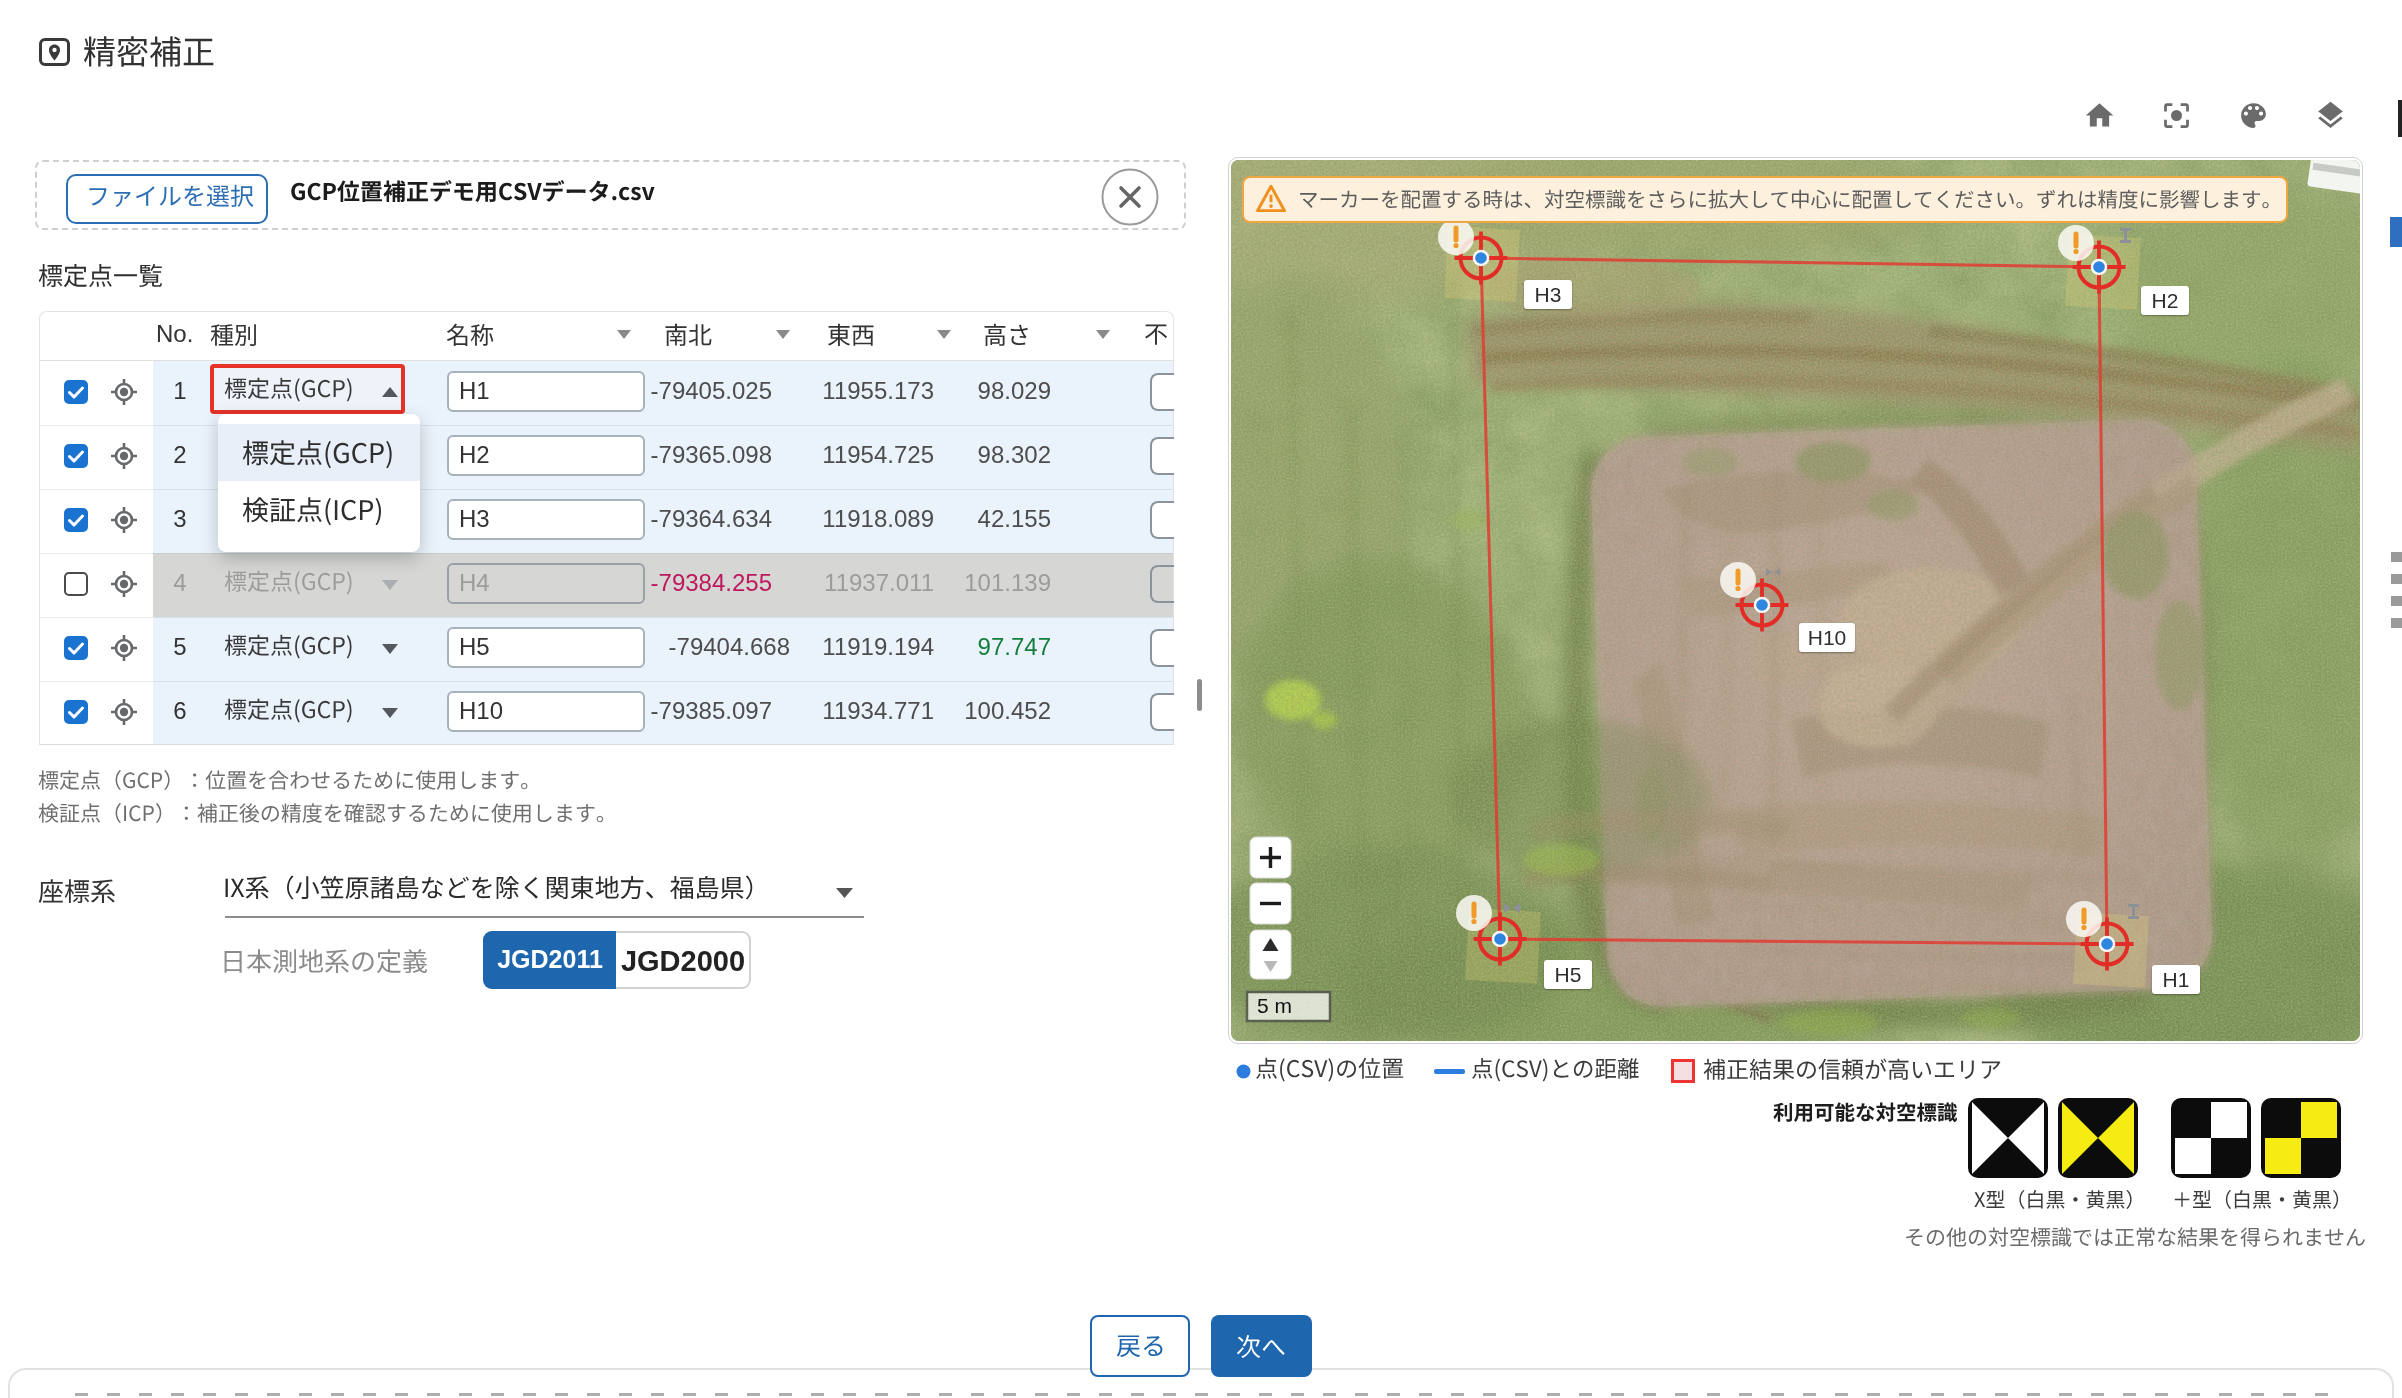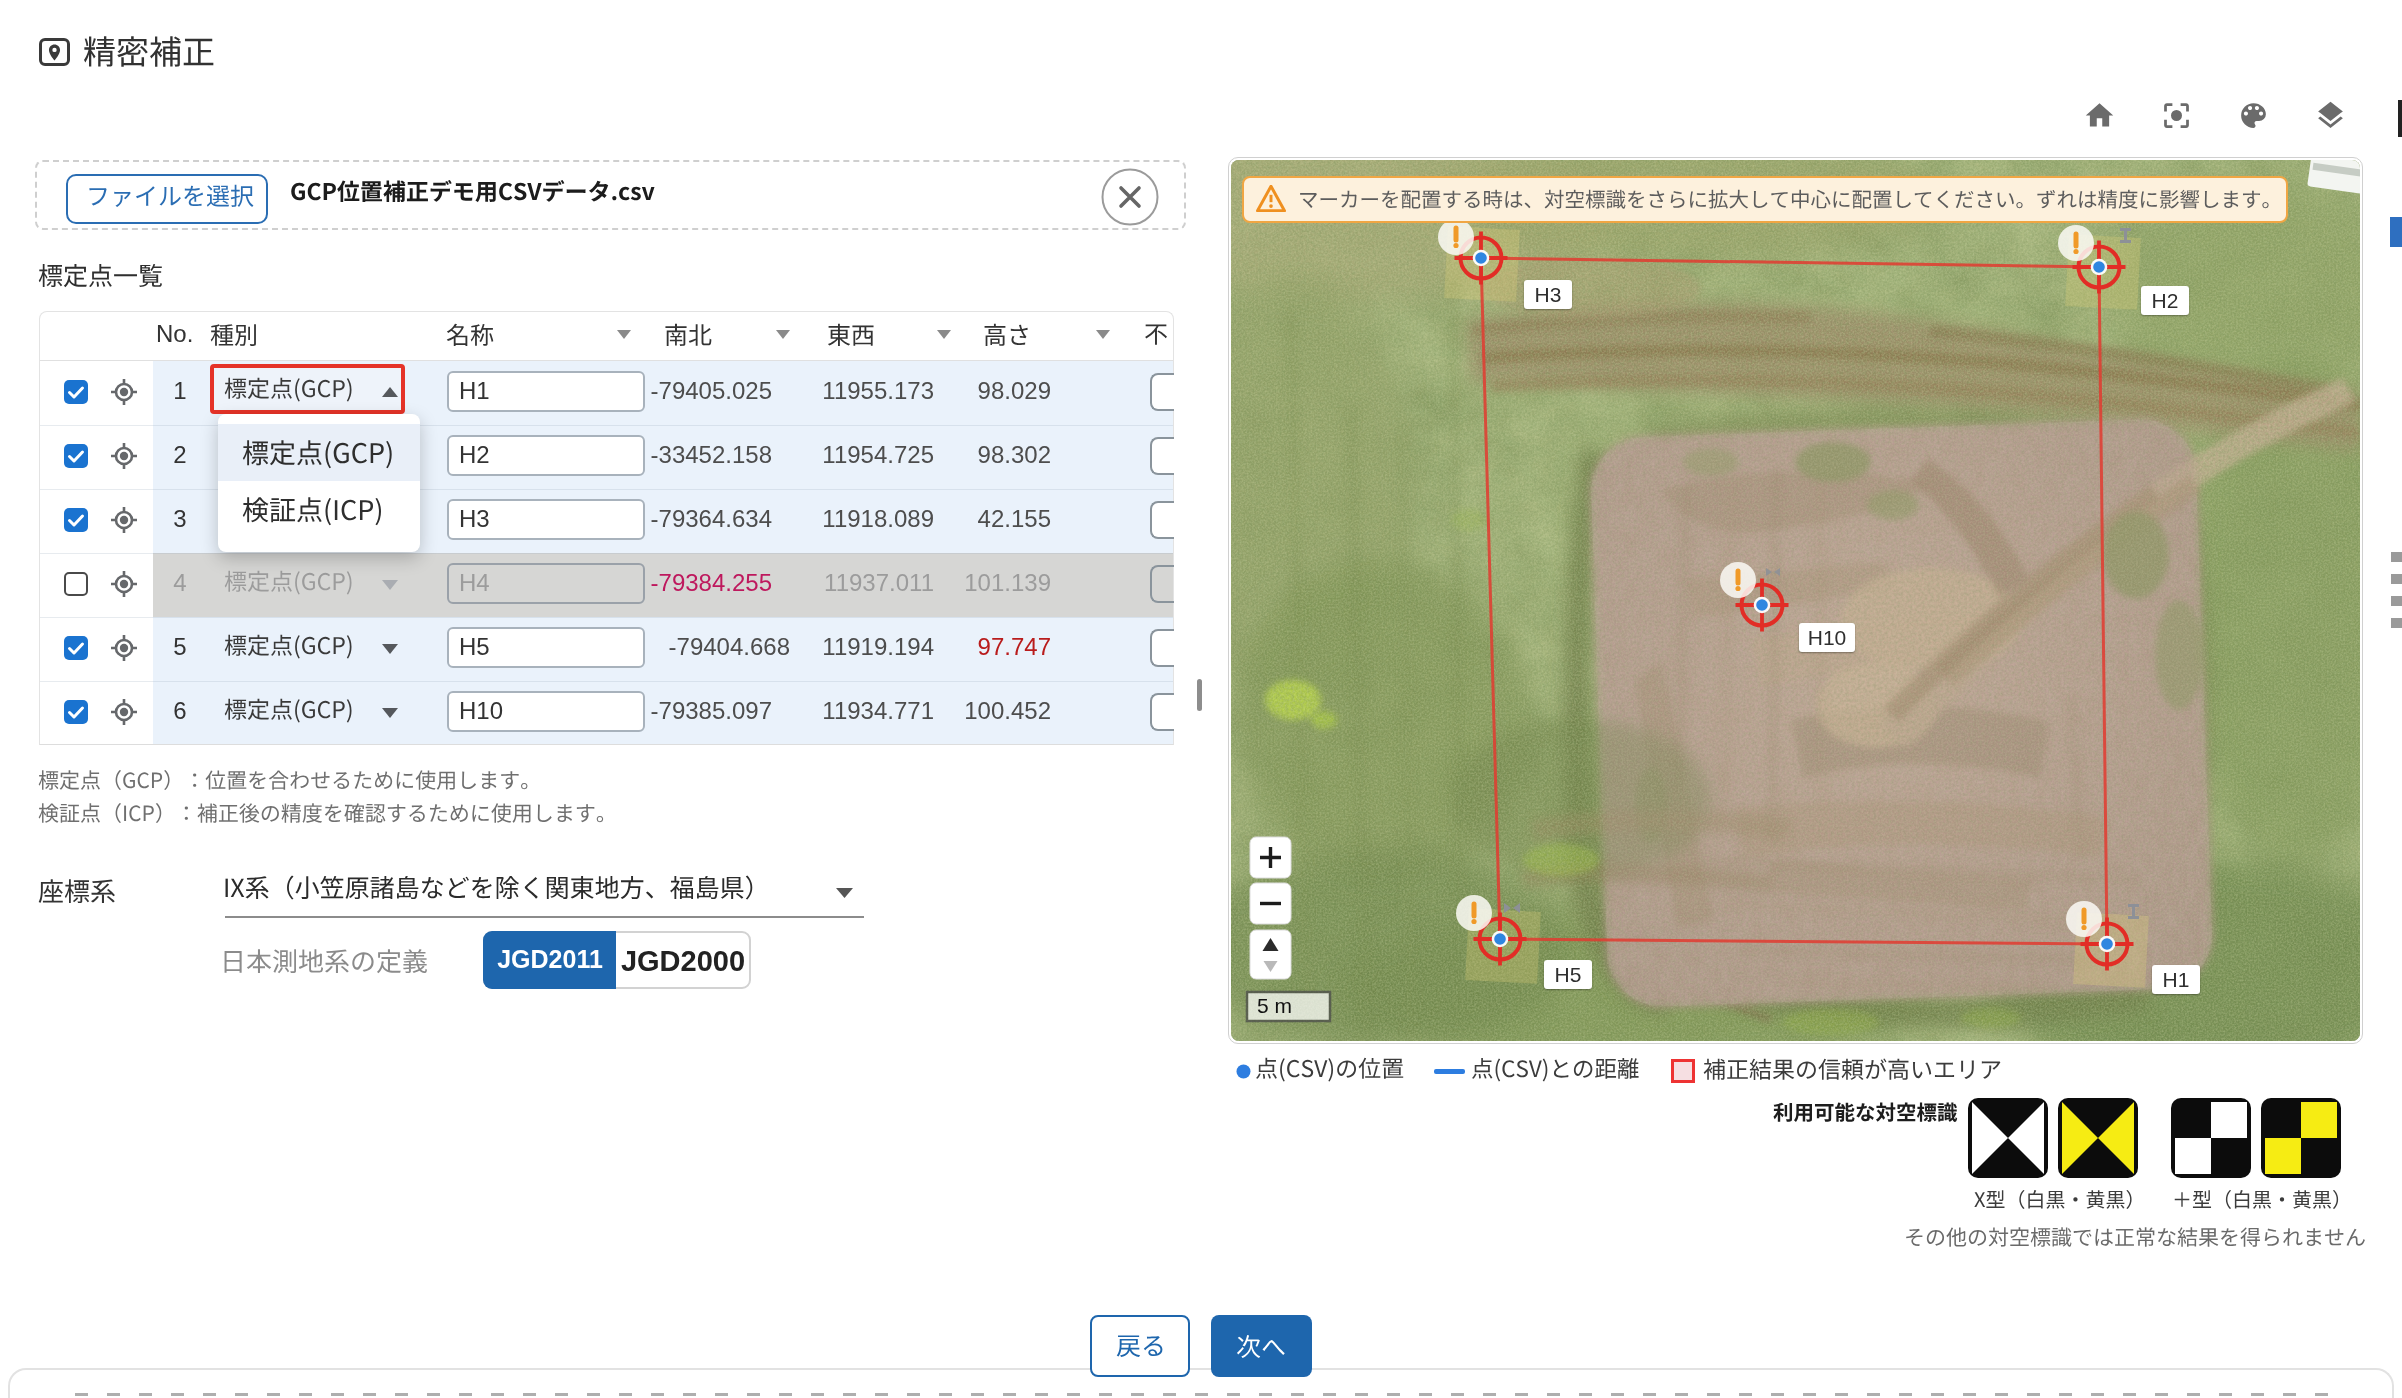--- a/index.html
+++ b/index.html
@@ -162,21 +162,21 @@
     <path d="M5.5 12.5 10 17 18.5 8" stroke="#fff" stroke-width="3" fill="none" stroke-linecap="round" stroke-linejoin="round"></path>
   </svg>
 <svg class="abs" style="left:111px;top:443px" width="26" height="26" viewBox="0 0 26 26">
     <circle cx="13" cy="13" r="8" fill="none" stroke="#66686b" stroke-width="2.6"></circle>
     <circle cx="13" cy="13" r="4.2" fill="#66686b"></circle>
     <path d="M13 0v5M13 21v5M0 13h5M21 13h5" stroke="#66686b" stroke-width="2.6"></path>
   </svg>
 <div class="lat" style="font-size:24px;color:#333;font-weight:400;top:443.2px;left:180px;transform:translateX(-50%);">2</div>
 <div class="abs" style="left:447px;top:435px;width:198px;height:41px;border:2px solid #a8b2bc;border-radius:6px;background:#fff"></div>
 <div class="lat" style="font-size:24px;color:#333;font-weight:400;top:443.2px;left:459px;">H2</div>
-<div class="lat" style="font-size:24px;color:#4d4d4d;font-weight:400;top:443.2px;right:1630px;">-33452.158</div>
+<div class="lat" style="font-size:24px;color:#4d4d4d;font-weight:400;top:443.2px;right:1630px;">-79365.098</div>
 <div class="lat" style="font-size:24px;color:#4d4d4d;font-weight:400;top:443.2px;right:1468px;">11954.725</div>
 <div class="lat" style="font-size:24px;color:#4d4d4d;font-weight:400;top:443.2px;right:1351px;">98.302</div>
 <div class="abs" style="left:1150px;top:437px;width:24px;height:38px;border:2px solid #8a949c;border-right:none;border-radius:8px 0 0 8px;background:#fff"></div>
 <svg class="abs" style="left:64px;top:508px" width="24" height="24">
     <rect width="24" height="24" rx="5" fill="#1a73d0"></rect>
     <path d="M5.5 12.5 10 17 18.5 8" stroke="#fff" stroke-width="3" fill="none" stroke-linecap="round" stroke-linejoin="round"></path>
   </svg>
 <svg class="abs" style="left:111px;top:507px" width="26" height="26" viewBox="0 0 26 26">
     <circle cx="13" cy="13" r="8" fill="none" stroke="#66686b" stroke-width="2.6"></circle>
     <circle cx="13" cy="13" r="4.2" fill="#66686b"></circle>
@@ -241,21 +241,21 @@
       <use href="#gr36e798" x="5298"></use>
     </g>
   </svg>
 <svg class="abs" style="left:382px;top:644px" width="16" height="10">
     <path d="M0 0h16l-8 10z" fill="#55585c"></path>
   </svg>
 <div class="abs" style="left:447px;top:627px;width:198px;height:41px;border:2px solid #a8b2bc;border-radius:6px;background:#fff"></div>
 <div class="lat" style="font-size:24px;color:#333;font-weight:400;top:635.2px;left:459px;">H5</div>
 <div class="lat" style="font-size:24px;color:#4d4d4d;font-weight:400;top:635.2px;right:1612px;">-79404.668</div>
 <div class="lat" style="font-size:24px;color:#4d4d4d;font-weight:400;top:635.2px;right:1468px;">11919.194</div>
-<div class="lat" style="font-size:24px;color:#b91c1c;font-weight:400;top:635.2px;right:1351px;">97.747</div>
+<div class="lat" style="font-size:24px;color:#15803d;font-weight:400;top:635.2px;right:1351px;">97.747</div>
 <div class="abs" style="left:1150px;top:629px;width:24px;height:38px;border:2px solid #8a949c;border-right:none;border-radius:8px 0 0 8px;background:#fff"></div>
 <svg class="abs" style="left:64px;top:700px" width="24" height="24">
     <rect width="24" height="24" rx="5" fill="#1a73d0"></rect>
     <path d="M5.5 12.5 10 17 18.5 8" stroke="#fff" stroke-width="3" fill="none" stroke-linecap="round" stroke-linejoin="round"></path>
   </svg>
 <svg class="abs" style="left:111px;top:699px" width="26" height="26" viewBox="0 0 26 26">
     <circle cx="13" cy="13" r="8" fill="none" stroke="#66686b" stroke-width="2.6"></circle>
     <circle cx="13" cy="13" r="4.2" fill="#66686b"></circle>
     <path d="M13 0v5M13 21v5M0 13h5M21 13h5" stroke="#66686b" stroke-width="2.6"></path>
   </svg>

